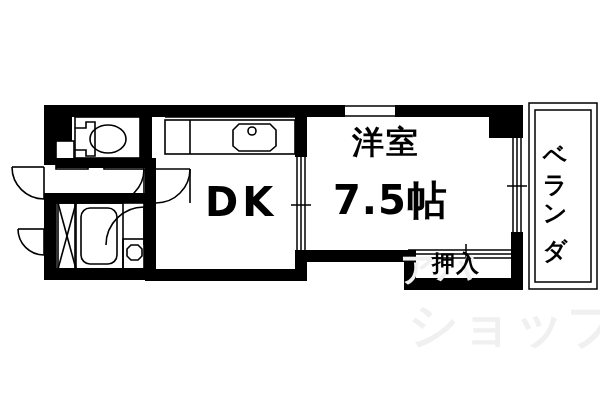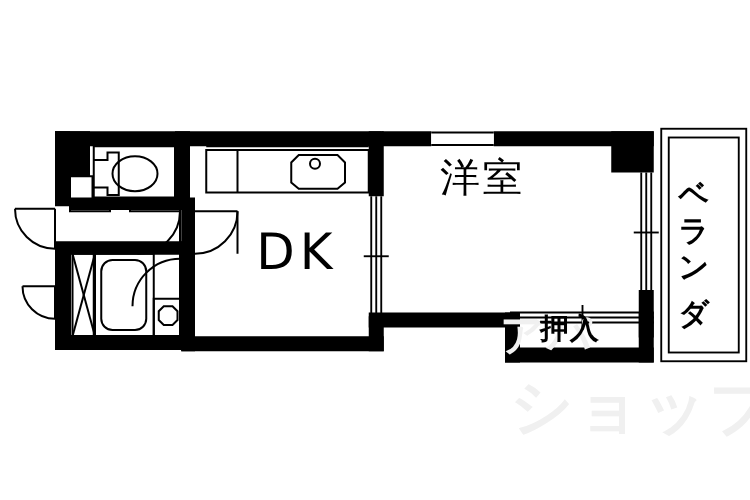--- a/index.html
+++ b/index.html
@@ -1,22 +1,22 @@
 <!DOCTYPE html>
 <html><head>
 <meta charset="utf-8">
 <style>
   html,body{margin:0;padding:0;background:#ffffff;}
   body{width:600px;height:400px;overflow:hidden;
        font-family:"DejaVu Sans","Liberation Sans",sans-serif;}
   #stage{position:relative;width:600px;height:400px;background:#fff;}
   #plan{position:absolute;left:0;top:0;}
   .label{position:absolute;color:#000;line-height:1;white-space:pre;}
-  #lbl-dk{left:205px;top:182px;font-size:40px;font-weight:400;letter-spacing:4px;}
-  #lbl-youshitsu{left:352px;top:126px;font-size:32px;font-weight:400;letter-spacing:2px;}
+  #lbl-dk{left:205px;top:182px;font-size:40px;font-weight:700;letter-spacing:4px;}
+  #lbl-youshitsu{left:352px;top:126px;font-size:32px;font-weight:700;letter-spacing:2px;}
   #lbl-jou{left:333px;top:180px;font-size:40px;font-weight:700;letter-spacing:1px;}
   #lbl-oshiire{left:432px;top:252px;font-size:23px;font-weight:700;letter-spacing:1px;}
   #lbl-veranda{left:543px;top:128px;font-size:24px;font-weight:700;
                writing-mode:vertical-rl;text-orientation:upright;letter-spacing:3px;}
   .wm{position:absolute;color:#f0f0f0;font-weight:900;line-height:1;white-space:pre;
       pointer-events:none;}
   #wm1{left:400px;top:252px;font-size:35px;letter-spacing:2px;}
   #wm2{left:408px;top:300px;font-size:50px;letter-spacing:2px;}
 </style>
 </head>
@@ -149,18 +149,19 @@
 
   </svg>
 
   <div class="wm" id="wm1">アパ</div>
   <div class="wm" id="wm2">ショップ</div>
 
   <div class="label" id="lbl-dk">DK</div>
 
   <div class="label" id="lbl-youshitsu">洋室</div>
 
+  <div class="label" id="lbl-jou">7.5帖</div>
 
   <div class="label" id="lbl-oshiire">押入</div>
 
   <div class="label" id="lbl-veranda">ベランダ</div>
 
 </div>
 
 </body></html>

